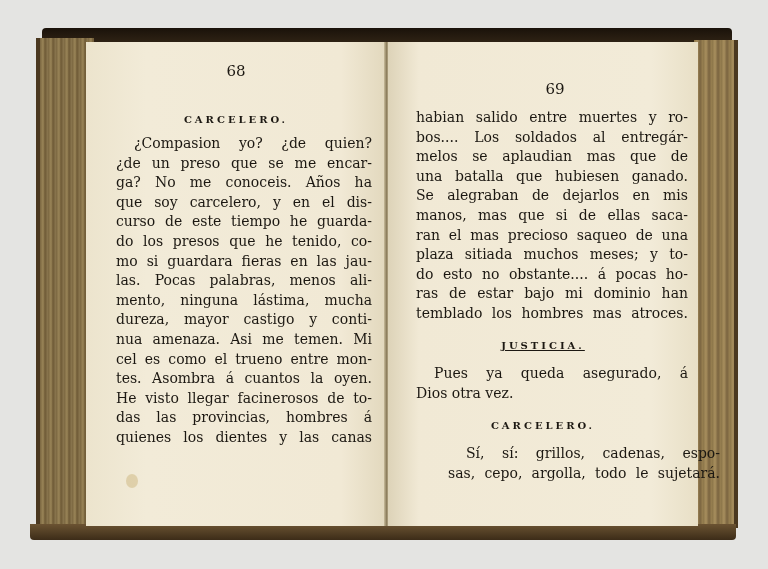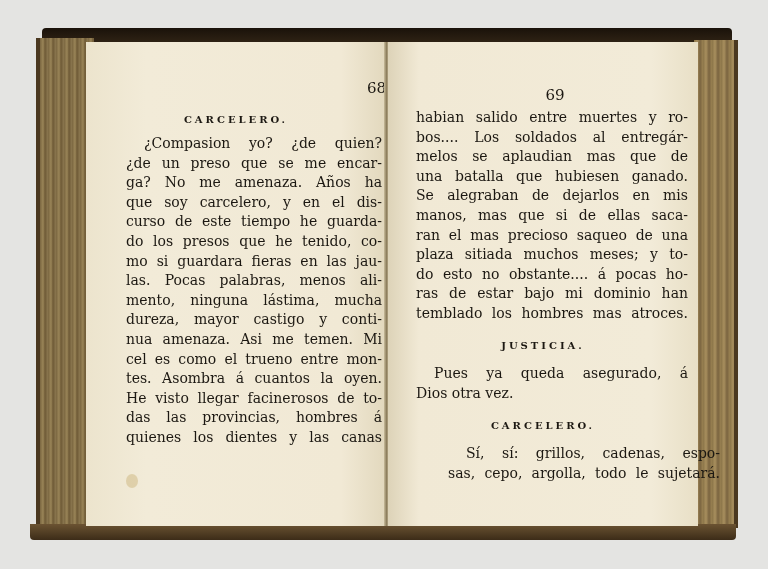--- a/index.html
+++ b/index.html
@@ -75,61 +75,61 @@
 </head>
 <body>
 
 <div class="book">
   <div class="cover-top"></div>
   <div class="edge-left"></div>
   <div class="edge-right"></div>
   <div class="cover-bottom"></div>
 
   <div class="page page-left">
-    <div class="page-number" style="top:37px;text-align:right;">68</div>
+    <div class="page-number" style="top:20px;">68</div>
     <div class="speaker" style="top:72px;">CARCELERO.</div>
-    <div class="text-block" style="left:40px; top:92px; width:256px; white-space:normal;">
+    <div class="text-block" style="left:30px; top:92px; width:256px; white-space:normal;">
       <span class="line indent">¿Compasion yo? ¿de quien?</span>
       <span class="line">¿de un preso que se me encar-</span>
-      <span class="line">ga? No me amenaza. Años ha</span>
+      <span class="line">ga? No me conoceis. Años ha</span>
       <span class="line">que soy carcelero, y en el dis-</span>
       <span class="line">curso de este tiempo he guarda-</span>
       <span class="line">do los presos que he tenido, co-</span>
       <span class="line">mo si guardara fieras en las jau-</span>
       <span class="line">las. Pocas palabras, menos ali-</span>
       <span class="line">mento, ninguna lástima, mucha</span>
       <span class="line">dureza, mayor castigo y conti-</span>
       <span class="line">nua amenaza. Asi me temen. Mi</span>
       <span class="line">cel es como el trueno entre mon-</span>
       <span class="line">tes. Asombra á cuantos la oyen.</span>
       <span class="line">He visto llegar facinerosos de to-</span>
       <span class="line">das las provincias, hombres á</span>
       <span class="line">quienes los dientes y las canas</span>
     </div>
     <div class="stain" style="left:40px; top:432px;"></div>
   </div>
 
   <div class="gutter"></div>
 
   <div class="page page-right">
-    <div class="page-number" style="top:44px; left:12px;">69</div>
+    <div class="page-number" style="top:38px; left:12px;">69</div>
     <div class="text-block" style="left:28px; top:66px; width:272px; white-space:normal;">
       <span class="line">habian salido entre muertes y ro-</span>
       <span class="line">bos.... Los soldados al entregár-</span>
       <span class="line">melos se aplaudian mas que de</span>
       <span class="line">una batalla que hubiesen ganado.</span>
       <span class="line">Se alegraban de dejarlos en mis</span>
       <span class="line">manos, mas que si de ellas saca-</span>
       <span class="line">ran el mas precioso saqueo de una</span>
       <span class="line">plaza sitiada muchos meses; y to-</span>
       <span class="line">do esto no obstante.... á pocas ho-</span>
       <span class="line">ras de estar bajo mi dominio han</span>
       <span class="line">temblado los hombres mas atroces.</span>
     </div>
-    <div class="speaker" style="top:298px;">JUSTICIA.</div>
+    <div class="speaker" style="top:298px;text-decoration:underline;">JUSTICIA.</div>
     <div class="text-block" style="left:28px; top:322px; width:272px; white-space:normal;">
       <span class="line indent">Pues ya queda asegurado, á</span>
       <span class="line last">Dios otra vez.</span>
     </div>
     <div class="speaker" style="top:378px;">CARCELERO.</div>
     <div class="text-block" style="left:32px; top:402px; width:272px; white-space:normal;margin-left:28px;">
       <span class="line indent">Sí, sí: grillos, cadenas, espo-</span>
       <span class="line">sas, cepo, argolla, todo le sujetará.</span>
     </div>
   </div>

